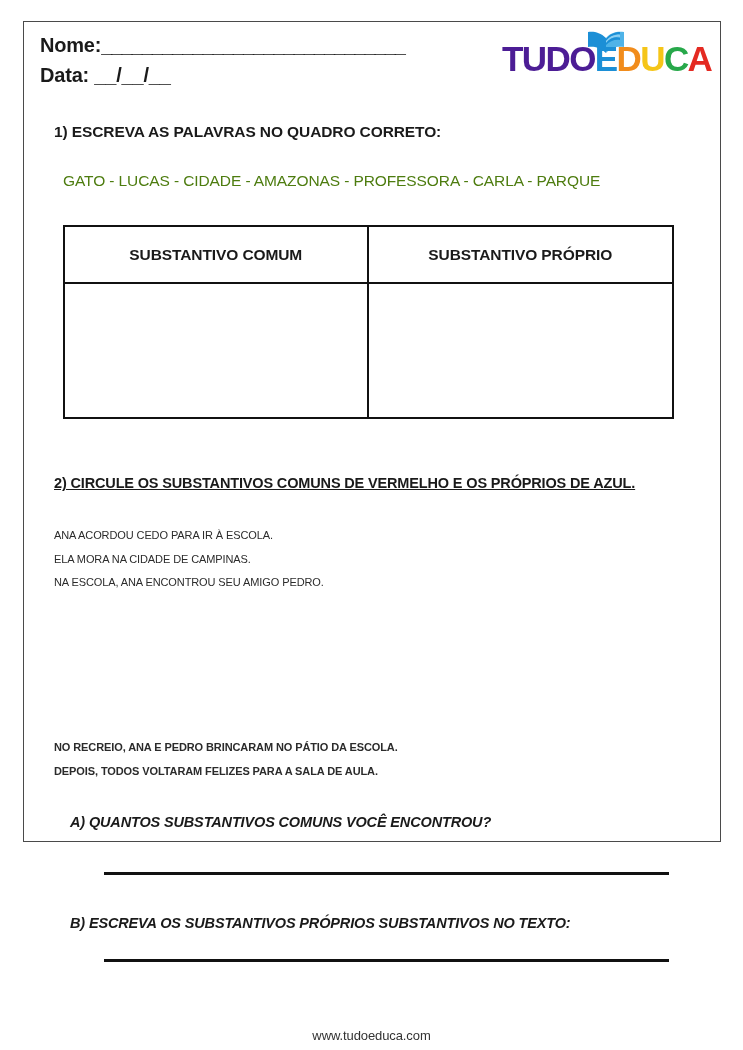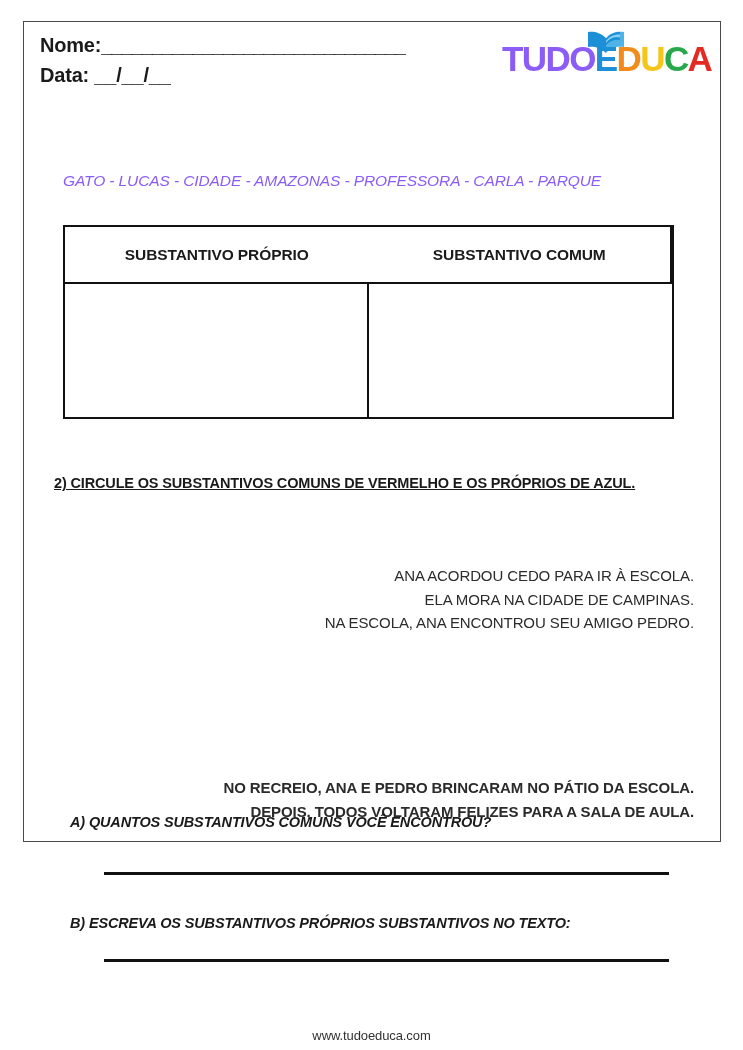--- a/index.html
+++ b/index.html
@@ -60,21 +60,21 @@
   .logo-text {
     position: absolute;
     left: 0; top: 4px;
     font-size: 35px;
     font-weight: bold;
     letter-spacing: -1.6px;
     line-height: 38px;
     white-space: nowrap;
   }
   .logo-text span { display: inline-block; }
-  .l-tudo  { color: #8b5cf6; }
+  .l-tudo  { color: #4c1d95; }
   .l-e     { color: #1c8fd6; }
   .l-d     { color: #f18c1c; }
   .l-u     { color: #f5c518; }
   .l-c     { color: #27a84a; }
   .l-a     { color: #e42a22; }
   .book-icon {
     position: absolute;
     left: 84px;
     top: -5px;
     width: 40px;
@@ -89,23 +89,22 @@
     font-size: 15.5px;
     font-weight: bold;
     letter-spacing: -0.1px;
   }
   .word-bank {
     position: absolute;
     left: 39px;
     top: 150px;
     font-size: 15.5px;
     letter-spacing: -0.1px;
-    color: #8b5cf6;
+    color: #4d7c0f;
     white-space: nowrap;
-    font-style: italic;
   }
 
   
   .table {
     position: absolute;
     left: 39px;
     top: 203px;
     width: 611px;
     border: 2.5px solid #111;
     box-sizing: border-box;
@@ -143,26 +142,25 @@
     font-size: 14.5px;
     font-weight: bold;
     letter-spacing: -0.15px;
     line-height: 22px;
     text-decoration: underline;
   }
   .passage {
     position: absolute;
     left: 30px;
     width: 640px;
-    text-align: right;
-    font-size: 15px;
+    text-align: left;
+    font-size: 11px;
     color: #2b2b2b;
     letter-spacing: -0.1px;
     line-height: 23.5px;
-    margin-top: 40px;
   }
   .passage-1 { top: 502px; }
   .passage-2 { top: 601px; }
   .passage-3 { top: 714px; font-weight: bold; }
 
   
   .subq {
     position: absolute;
     left: 46px;
     font-size: 14.5px;
@@ -213,30 +211,31 @@
         <path d="M20 8 C24 3 29 1 34 1 L34 3 C29 3 24 5 20 10 Z" fill="#1c8fd6"></path>
         <path d="M20 10 C24 5 29 3 34 4 L34 6 C29 5 24 7 20 12 Z" fill="#8fd0f2"></path>
         <path d="M20 12 C24 7 29 5 34 7 L34 9 C29 8 24 10 20 14 Z" fill="#1c8fd6"></path>
       </svg>
       <div class="logo-text">
         <span class="l-tudo">TUDO</span><span class="l-e">E</span><span class="l-d">D</span><span class="l-u">U</span><span class="l-c">C</span><span class="l-a">A</span>
       </div>
     </div>
   </div>
 
+  <div class="q1-title">1) ESCREVA AS PALAVRAS NO QUADRO CORRETO:</div>
   <div class="word-bank">GATO - LUCAS - CIDADE - AMAZONAS - PROFESSORA - CARLA - PARQUE</div>
 
   <div class="table">
     <div class="thead-row">
+      <div class="cell cell-left">
+        <span class="th-label">SUBSTANTIVO COMUM</span>
+      </div>
       <div class="cell">
         <span class="th-label">SUBSTANTIVO PRÓPRIO</span>
       </div>
-      <div class="cell cell-left">
-        <span class="th-label">SUBSTANTIVO COMUM</span>
-      </div>
     </div>
     <div class="tbody-row">
       <div class="cell cell-left"></div>
       <div class="cell"></div>
     </div>
   </div>
 
   <div class="q2-title">2) CIRCULE OS SUBSTANTIVOS COMUNS DE VERMELHO E OS PRÓPRIOS DE AZUL.</div>
 
   <div class="passage passage-1">ANA ACORDOU CEDO PARA IR À ESCOLA.<br>ELA MORA NA CIDADE DE CAMPINAS.<br>NA ESCOLA, ANA ENCONTROU SEU AMIGO PEDRO.</div>

